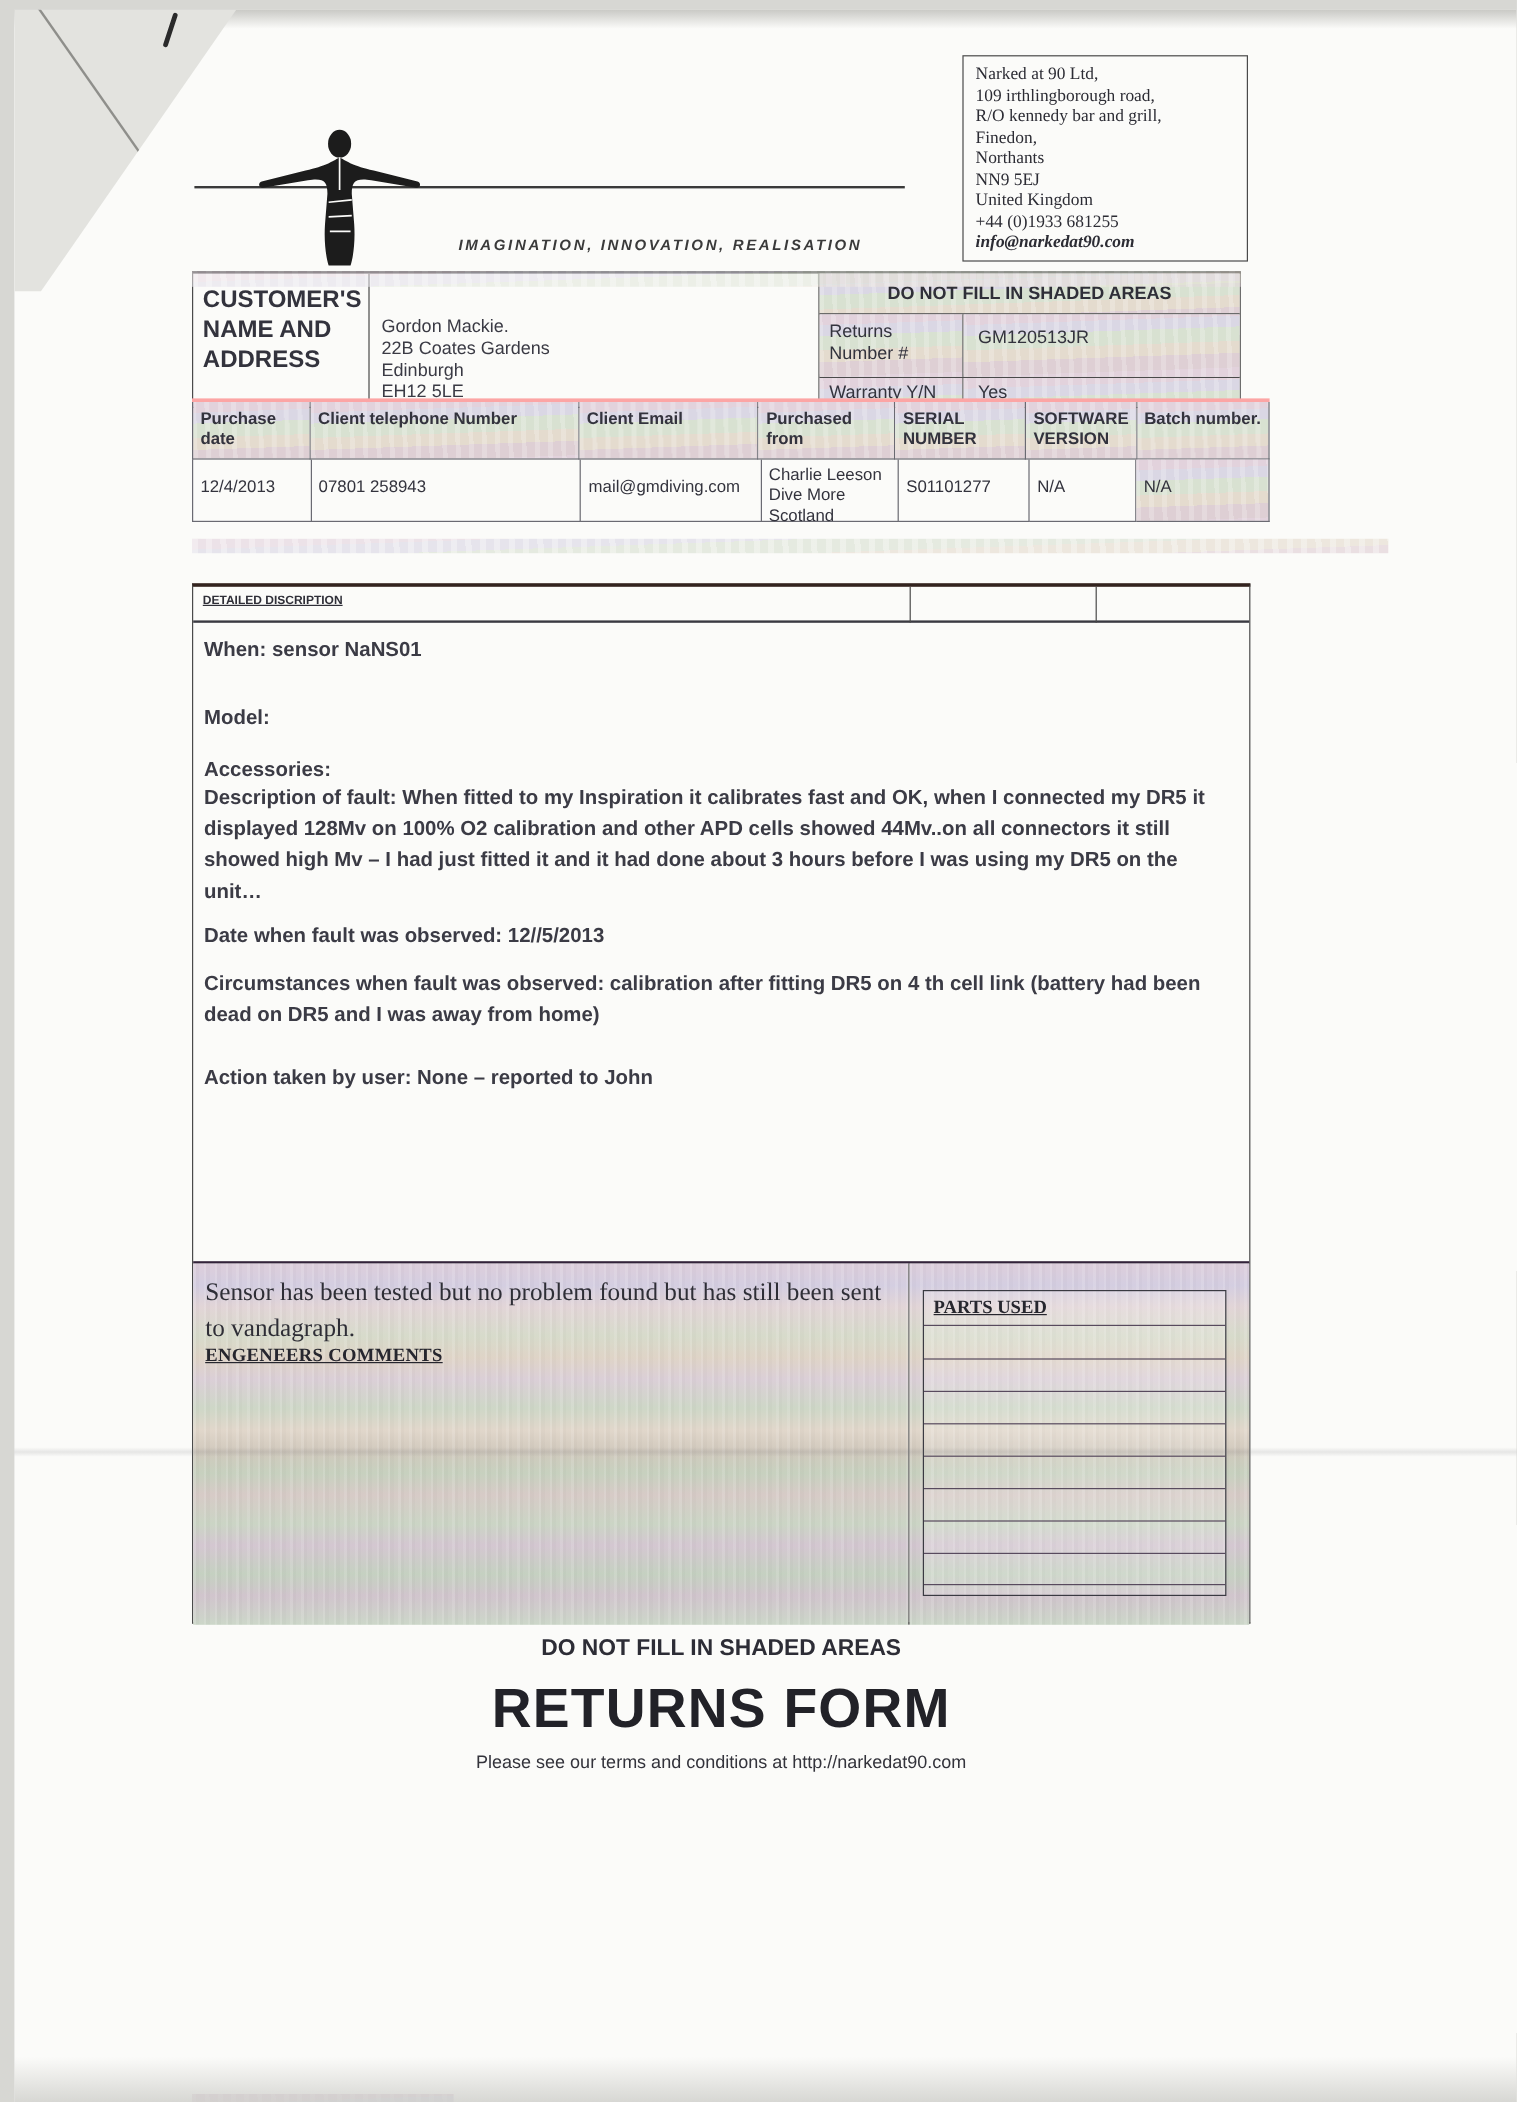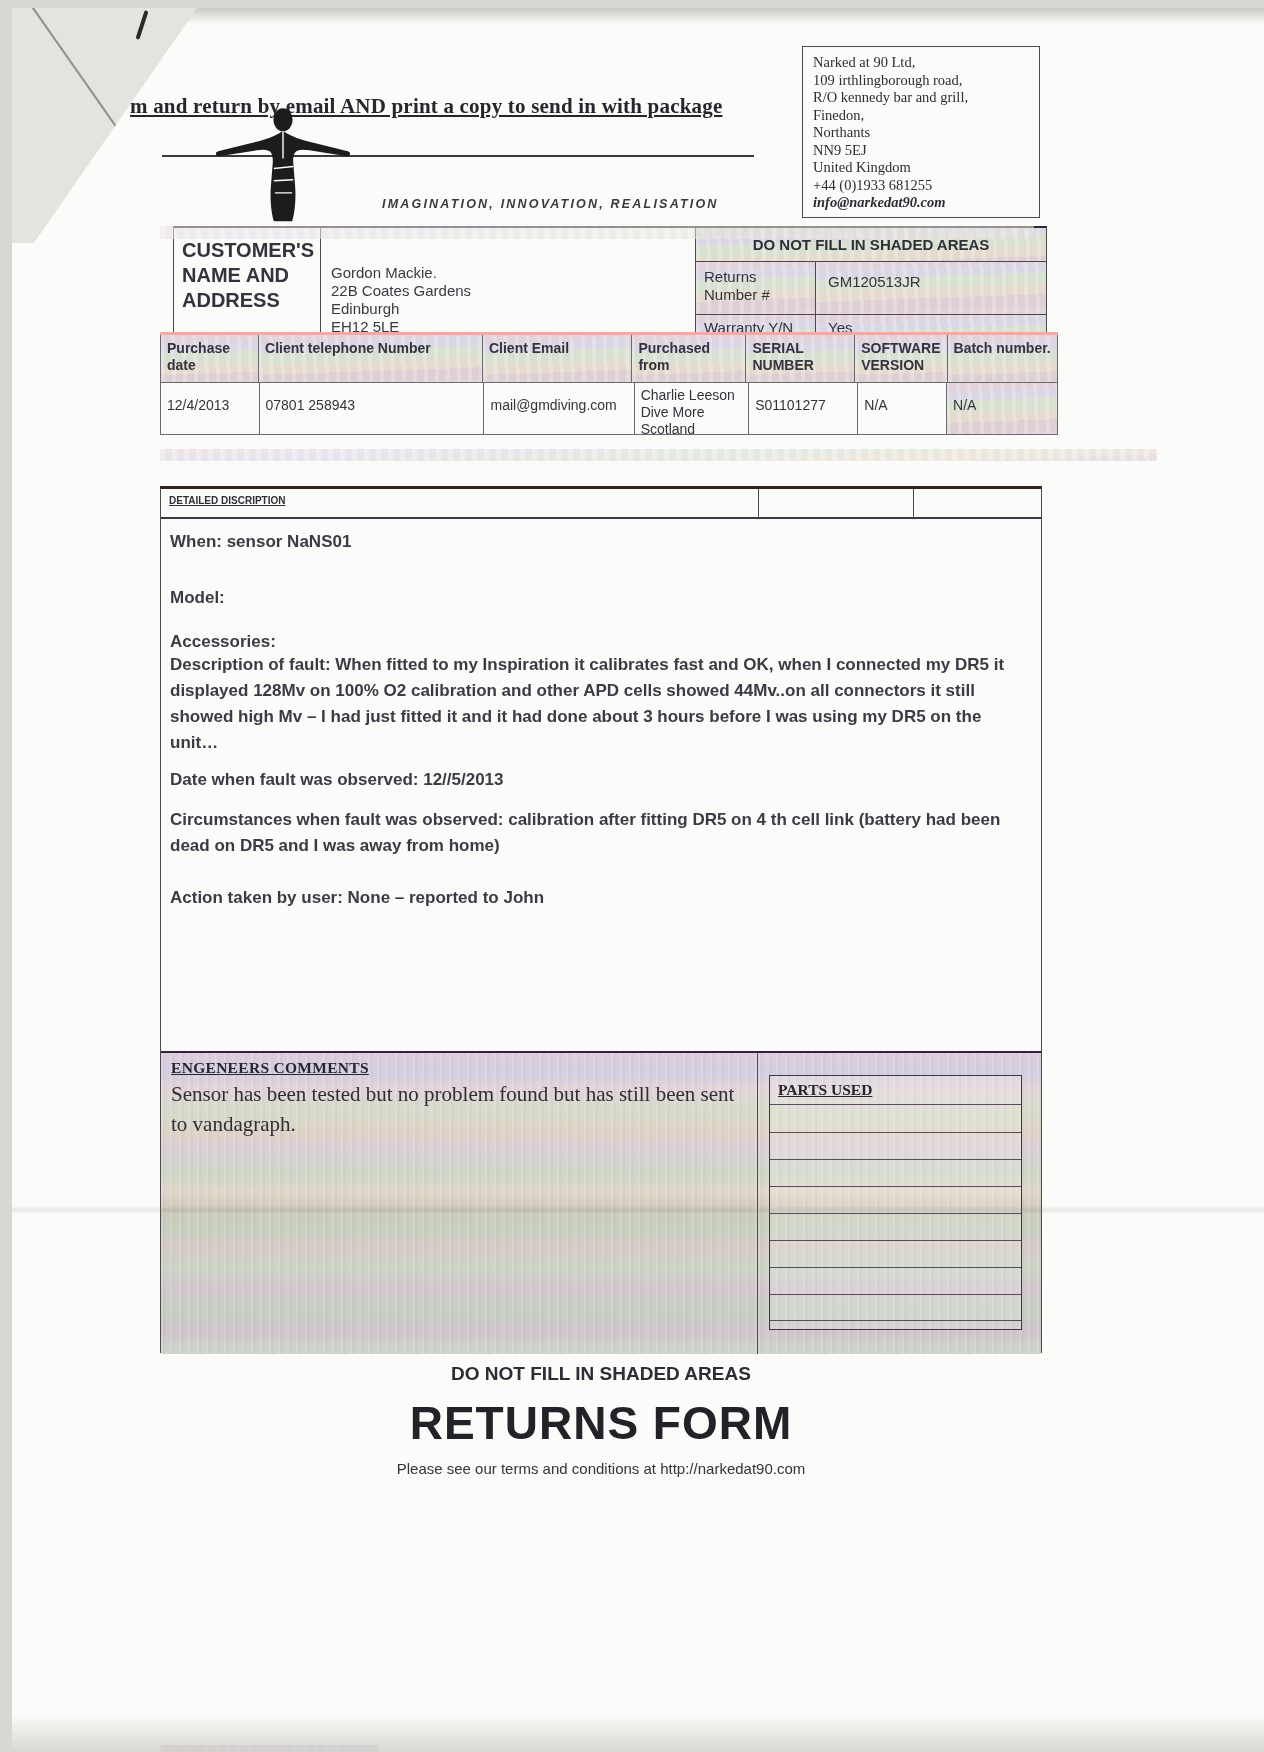--- a/index.html
+++ b/index.html
@@ -47,21 +47,21 @@
   #addr-box{left:790px;top:38px;width:238px;height:172px;border:1px solid #4a4a4a;
     padding:7px 10px;font-size:14.5px;line-height:17.5px;color:#2c2c34;box-sizing:border-box;}
   #addr-email{font-weight:bold;font-style:italic;}
   #logo-fig{left:200px;top:98px;width:142px;height:120px;}
   #logo-url{left:345px;top:106px;font-size:31px;color:#2a2a2a;}
   #logo-tagline{left:322px;top:189px;font-size:12.5px;font-style:italic;letter-spacing:2.2px;
     color:#3a3a3a;font-weight:bold;margin-left:48px;}
 
   
   #cust{left:148px;top:218px;width:874px;height:114px;border:1px solid #4a4a4a;
-    border-top:2px solid #2a2a2a;box-sizing:border-box;display:flex;margin-left:13px;}
+    border-top:2px solid #2a2a2a;box-sizing:border-box;display:flex;}
   #cust-topband{left:148px;top:218px;width:874px;height:13px;opacity:.55;}
   #cust-label{width:147px;border-right:1px solid #4a4a4a;box-sizing:border-box;
     padding:10px 6px 0 8px;font-size:20px;font-weight:bold;line-height:25px;color:#33333d;}
   #cust-addr{width:375px;border-right:1px solid #4a4a4a;box-sizing:border-box;
     padding:36px 8px 0 10px;font-size:15px;line-height:18px;color:#3a3a44;}
   #cust-right{flex:1;display:flex;flex-direction:column;}
   #cust-dnf{height:34px;border-bottom:1px solid #4a4a4a;box-sizing:border-box;
     display:flex;align-items:center;justify-content:center;font-size:15px;font-weight:bold;color:#2f2f38;}
   #cust-ret{height:53px;border-bottom:1px solid #4a4a4a;box-sizing:border-box;display:flex;}
   #cust-war{flex:1;display:flex;}
@@ -121,21 +121,20 @@
   #bottom-edge{left:0;top:1706px;width:100%;height:46px;
     background:linear-gradient(180deg,rgba(215,215,211,0),#cfcfcb);}
 </style>
 </head>
 <body>
 
 <div id="canvas">
   <div id="page">
     <div id="page-top-edge"></div>
 
-    <div class="abs serif" id="instruction">m and return by email AND print a copy to send in with package</div>
     <div class="abs" id="top-rule"></div>
 
     <div class="abs serif" id="addr-box">
       <div>Narked at 90 Ltd,</div>
       <div>109 irthlingborough road,</div>
       <div>R/O kennedy bar and grill,</div>
       <div>Finedon,</div>
       <div>Northants</div>
       <div>NN9 5EJ</div>
       <div>United Kingdom</div>
@@ -213,22 +212,22 @@
       <div class="dpar" style="top:40px">When: sensor NaNS01</div>
       <div class="dpar" style="top:96px">Model:</div>
       <div class="dpar" style="top:140px">Accessories:</div>
       <div class="dpar" style="top:163px">Description of fault: When fitted to my Inspiration it calibrates fast and OK, when I connected my DR5 it displayed 128Mv on 100% O2 calibration and other APD cells showed 44Mv..on all connectors it still showed high Mv – I had just fitted it and it had done about 3 hours before I was using my DR5 on the unit…</div>
       <div class="dpar" style="top:278px">Date when fault was observed: 12//5/2013</div>
       <div class="dpar" style="top:318px">Circumstances when fault was observed: calibration after fitting DR5 on 4 th cell link (battery had been dead on DR5 and I was away from home)</div>
       <div class="dpar" style="top:396px">Action taken by user: None – reported to John</div>
 
       <div id="eng-rule"></div>
       <div id="eng-area" class="shaded-big">
+        <div id="eng-text">Sensor has been tested but no problem found but has still been sent to vandagraph.</div>
         <div id="eng-title">ENGENEERS COMMENTS</div>
-        <div id="eng-text">Sensor has been tested but no problem found but has still been sent to vandagraph.</div>
       </div>
       <div id="parts-area" class="shaded-big">
         <div id="parts-box">
           <div id="parts-title">PARTS USED</div>
           <div class="part-line" style="top:28px"></div>
           <div class="part-line" style="top:56px"></div>
           <div class="part-line" style="top:83px"></div>
           <div class="part-line" style="top:110px"></div>
           <div class="part-line" style="top:137px"></div>
           <div class="part-line" style="top:164px"></div>

